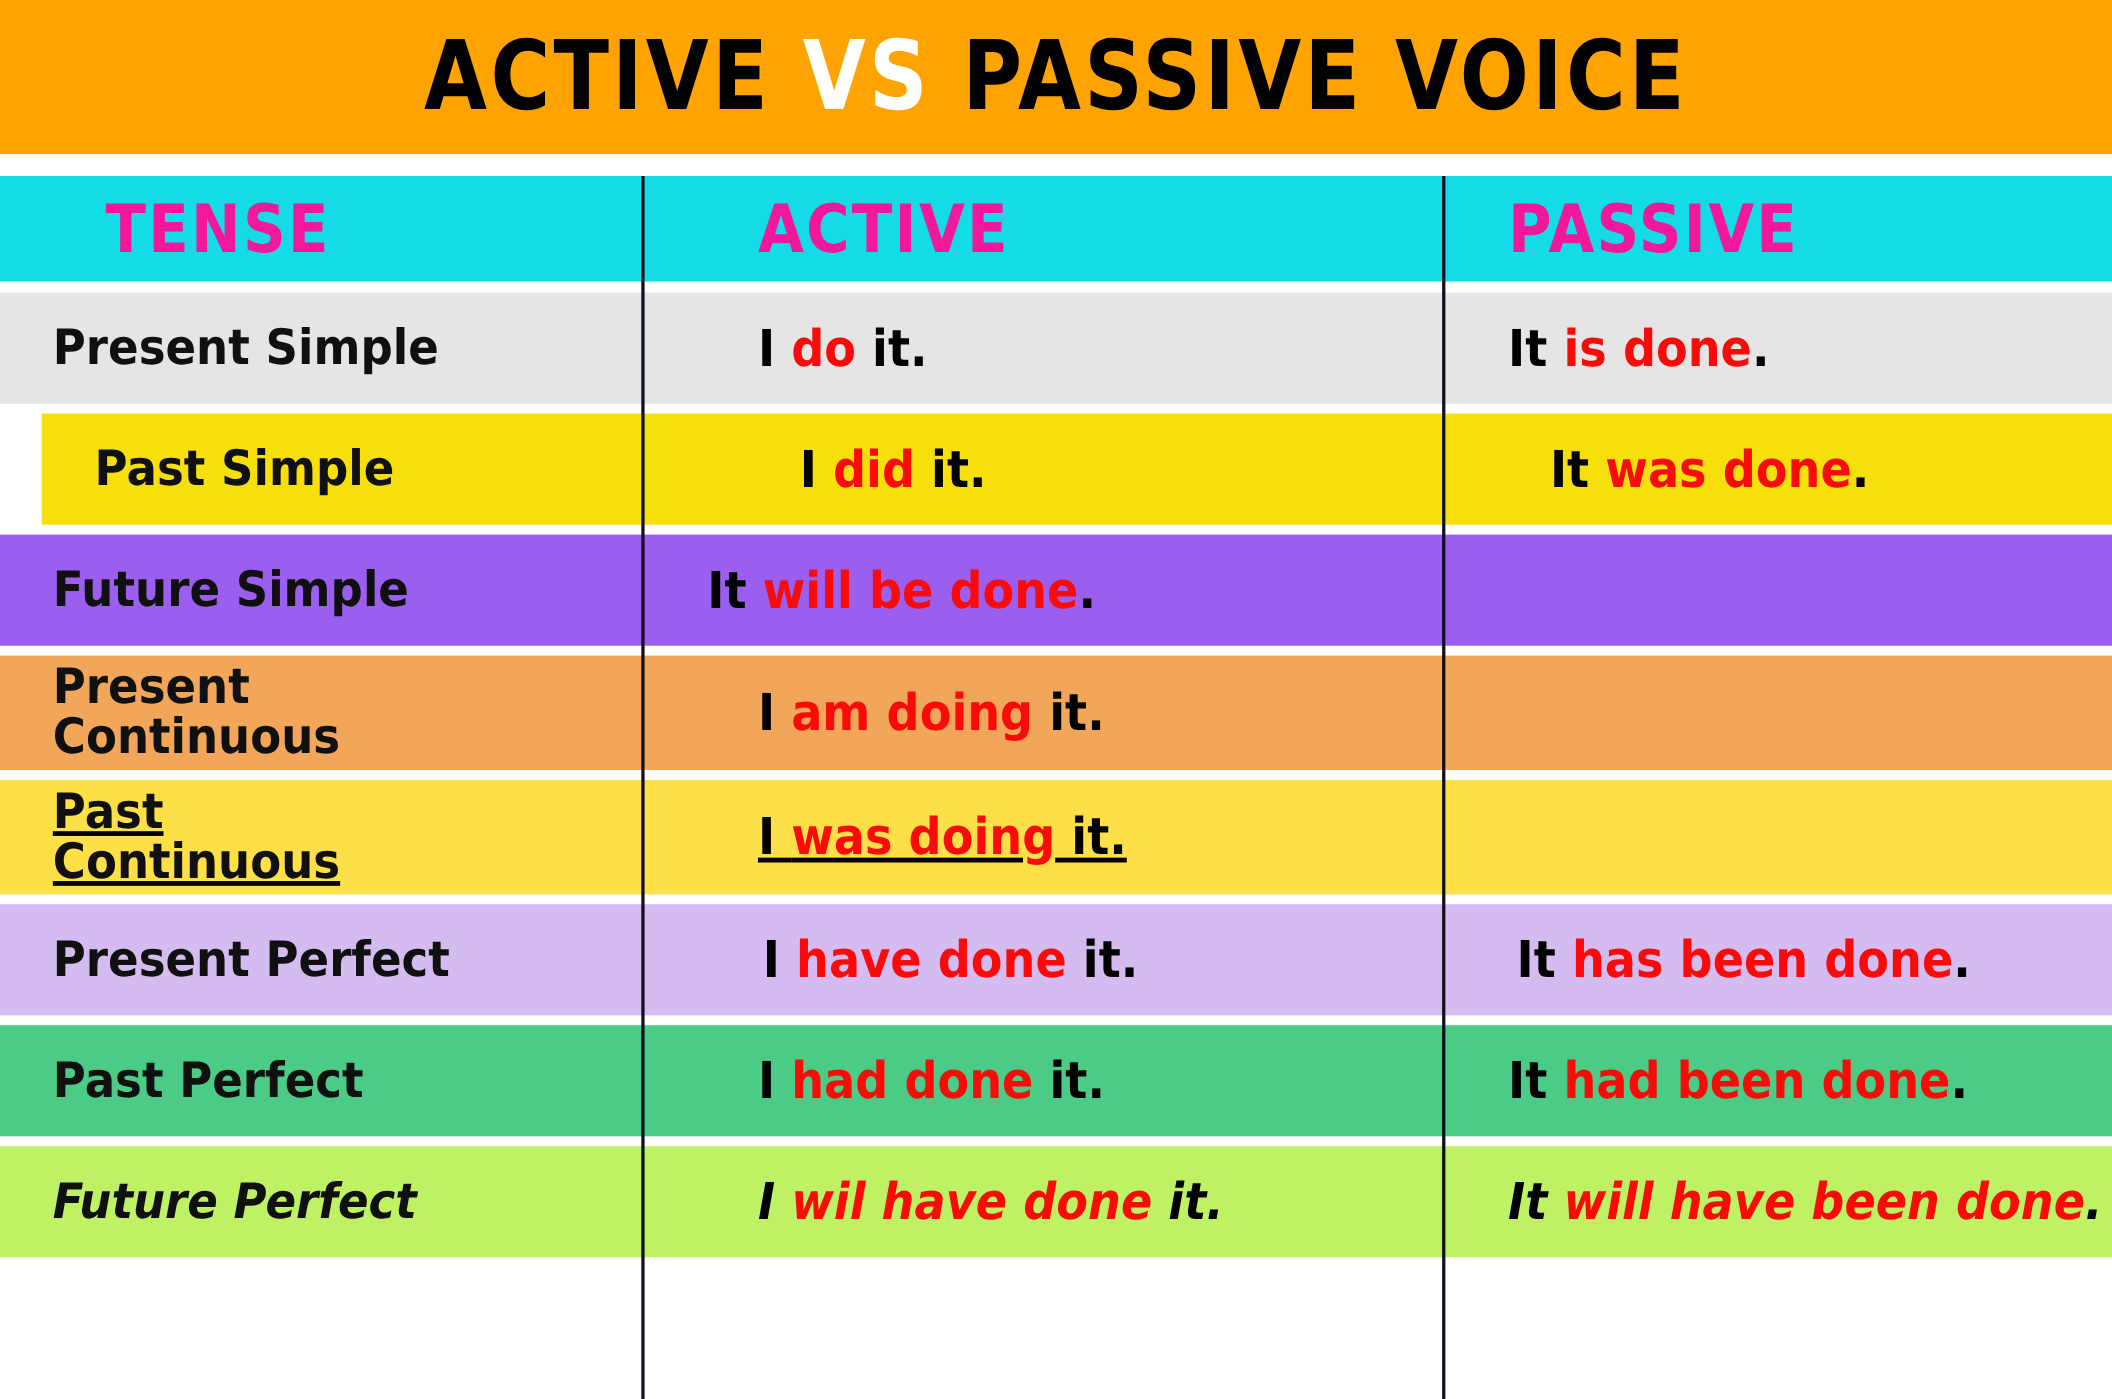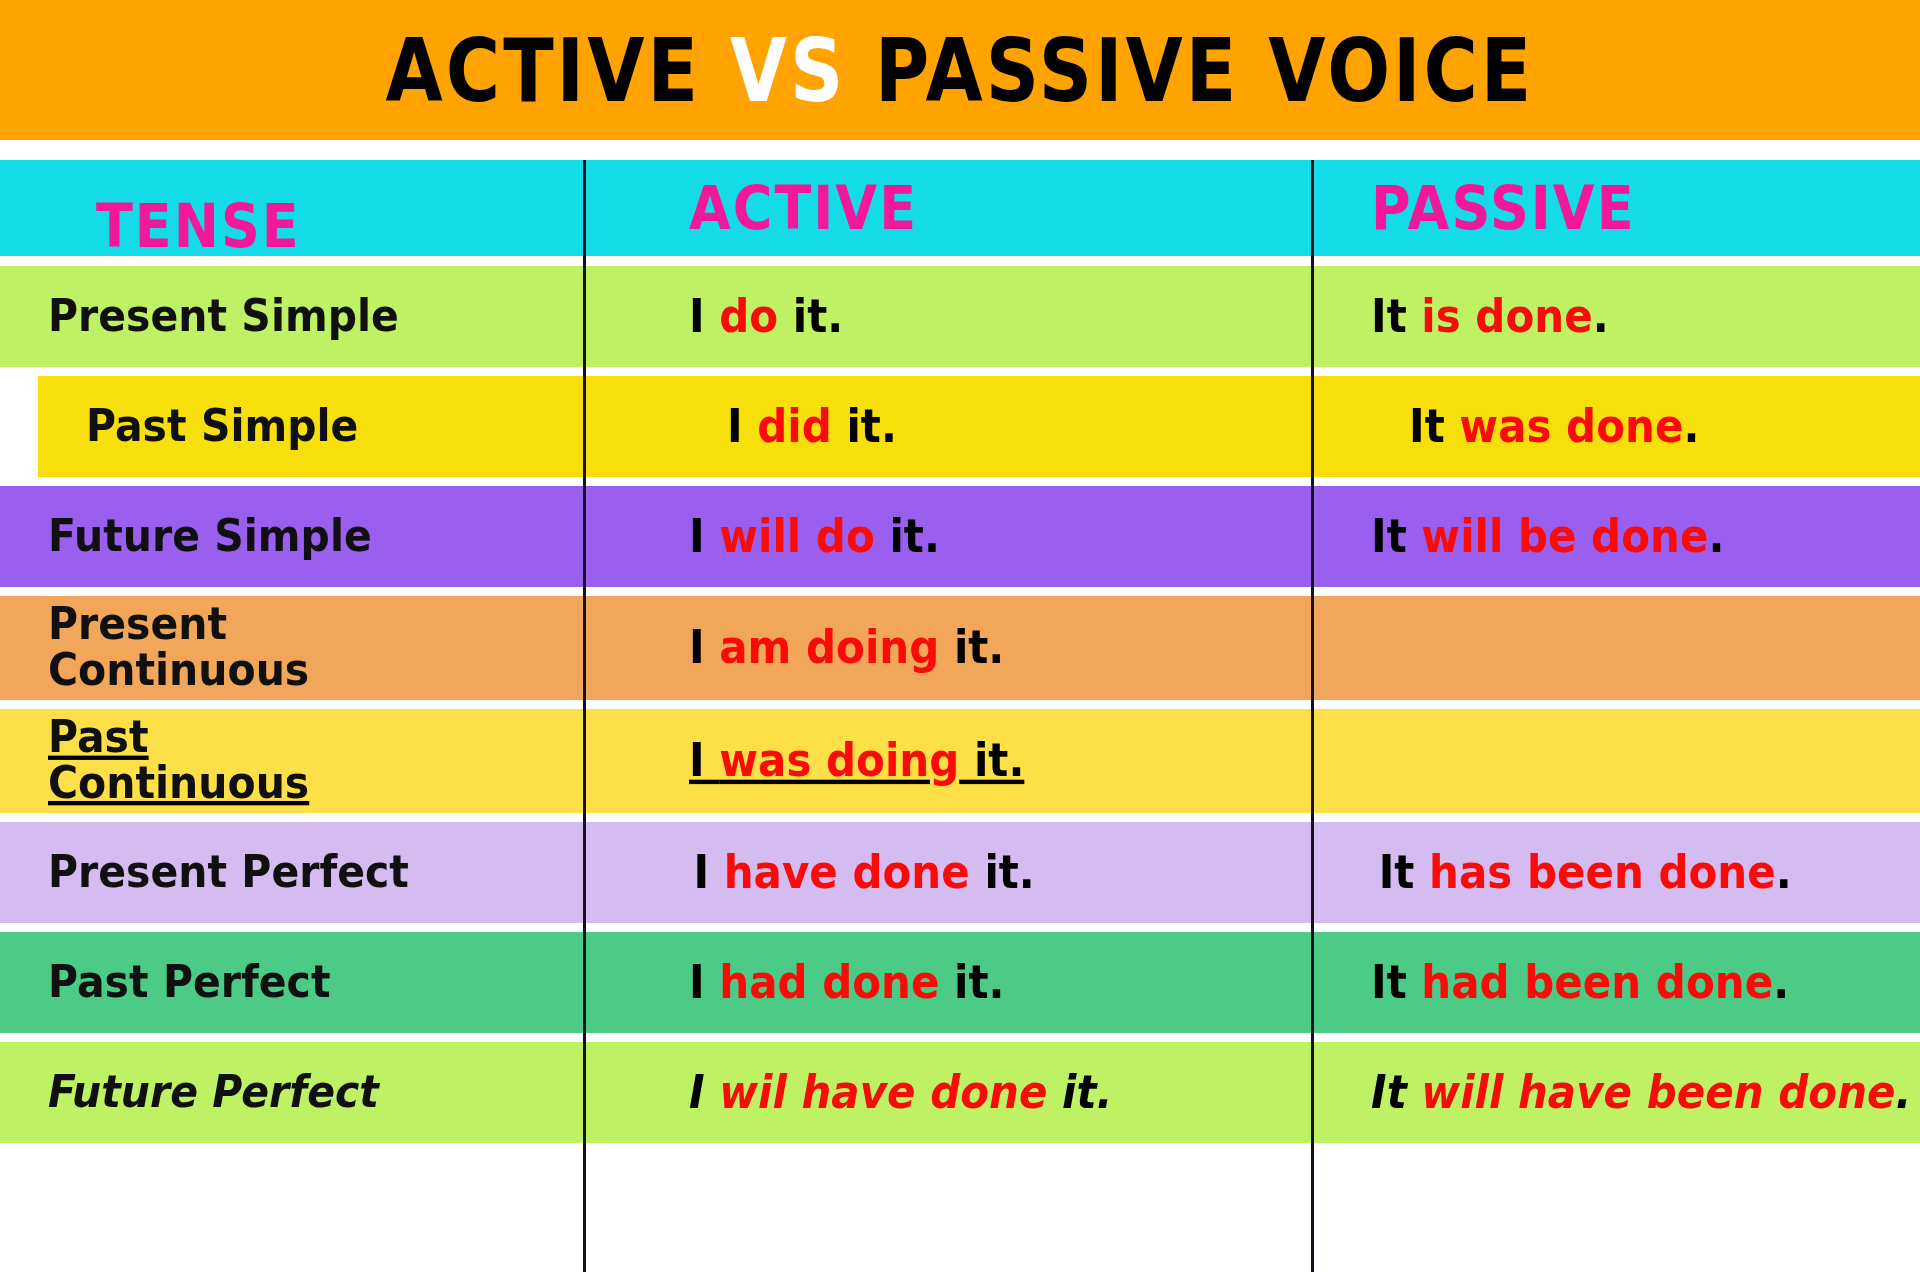--- a/index.html
+++ b/index.html
@@ -74,21 +74,21 @@
   .row.header .cell { height: 96px; }
   .header-label {
     font-family: "DejaVu Sans", sans-serif;
     font-weight: 700;
     font-size: 54px;
     color: #F2179B;
     letter-spacing: 2px;
     transform: scaleY(1.12);
     white-space: nowrap;
   }
-  .row.header .c-tense   { padding-left: 96px; margin-top: 18px; }
+  .row.header .c-tense   { padding-left: 96px; }
   .row.header .c-active  { padding-left: 104px; }
   .row.header .c-passive { padding-left: 58px; }
 
   
   .row.body { height: 101px; }
   .row.body .cell { height: 101px; }
   .row.body.tall { height: 104px; }
   .row.body.tall .cell { height: 104px; }
 
   .tense-label {
@@ -146,21 +146,21 @@
       </div>
       <div class="cell c-active">
         <span class="header-label" style="color: rgb(242, 23, 155);">ACTIVE</span>
       </div>
       <div class="cell c-passive">
         <span class="header-label" style="color: rgb(242, 23, 155);">PASSIVE</span>
       </div>
     </div>
 
     <div id="body-rows">
-        <div class="row body" style="background: #bef264;">
+        <div class="row body" style="background: #e5e5e5;">
           <div class="cell c-tense">
             <span class="tense-label">Present Simple</span>
           </div>
           <div class="cell c-active">
             <span class="sentence"><span class="pn">I </span><span class="hl" style="color: rgb(251, 10, 10);">do</span><span class="pn"> it.</span></span>
           </div>
           <div class="cell c-passive">
             <span class="sentence"><span class="pn">It </span><span class="hl" style="color: rgb(251, 10, 10);">is done</span><span class="pn">.</span></span>
           </div>
         </div>
@@ -171,23 +171,20 @@
           <div class="cell c-active">
             <span class="sentence"><span class="pn">I </span><span class="hl" style="color: rgb(251, 10, 10);">did</span><span class="pn"> it.</span></span>
           </div>
           <div class="cell c-passive">
             <span class="sentence"><span class="pn">It </span><span class="hl" style="color: rgb(251, 10, 10);">was done</span><span class="pn">.</span></span>
           </div>
         </div>
         <div class="row body" style="background: rgb(155, 95, 240);">
           <div class="cell c-tense">
             <span class="tense-label">Future Simple</span>
-          </div>
-          <div class="cell c-active">
-            <span class="sentence"><span class="pn">I </span><span class="hl" style="color: rgb(251, 10, 10);">will do</span><span class="pn"> it.</span></span>
           </div>
           <div class="cell c-passive">
             <span class="sentence"><span class="pn">It </span><span class="hl" style="color: rgb(251, 10, 10);">will be done</span><span class="pn">.</span></span>
           </div>
         </div>
         <div class="row body tall" style="background: rgb(242, 166, 90);">
           <div class="cell c-tense">
             <span class="tense-label">Present
 Continuous</span>
           </div>

